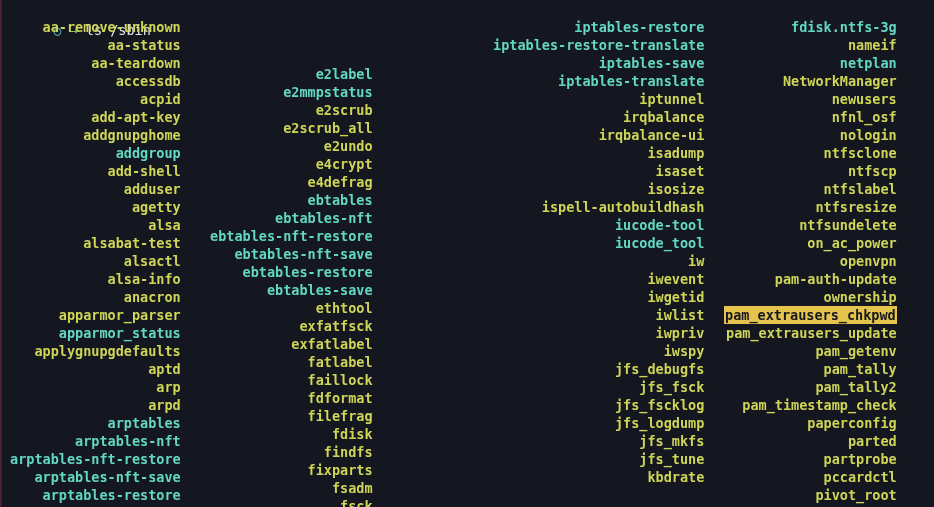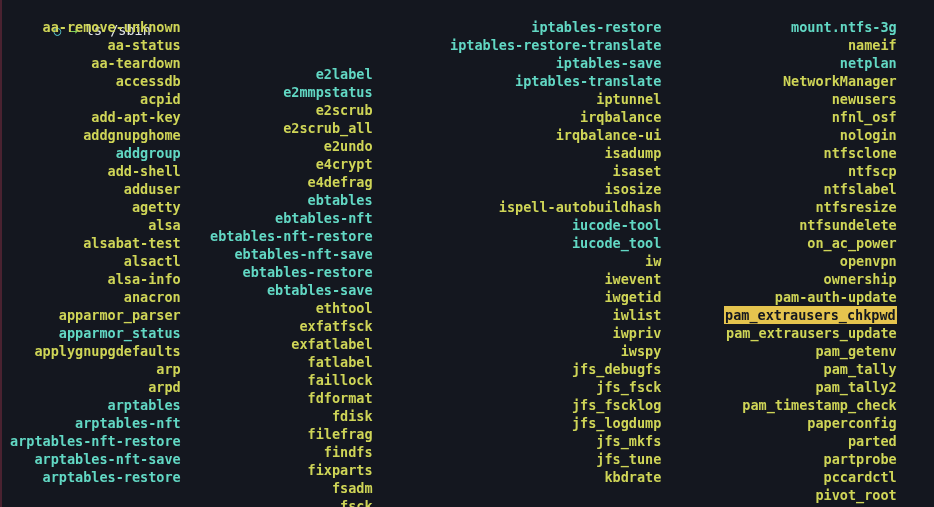--- a/index.html
+++ b/index.html
@@ -51,21 +51,21 @@
     top: 18px;
     width: 934px;
   }
   .col {
     position: absolute;
     top: 0;
     text-align: right;
   }
   .col-0 { left: 8px; }
   .col-1 { left: 208px; margin-top: 47px; }
-  .col-2 { left: 448px; }
+  .col-2 { left: 491px; }
   .col-3 { left: 722px; }
   .entry {
     height: 18px;
     line-height: 18px;
     font-size: 13.5px;
     font-weight: bold;
     white-space: pre;
     letter-spacing: 0px;
   }
   .c-exec { color: #cfd557; }
@@ -102,20 +102,21 @@
         <div class="entry"><span class="c-exec">adduser</span></div>
         <div class="entry"><span class="c-exec">agetty</span></div>
         <div class="entry"><span class="c-exec">alsa</span></div>
         <div class="entry"><span class="c-exec">alsabat-test</span></div>
         <div class="entry"><span class="c-exec">alsactl</span></div>
         <div class="entry"><span class="c-exec">alsa-info</span></div>
         <div class="entry"><span class="c-exec">anacron</span></div>
         <div class="entry"><span class="c-exec">apparmor_parser</span></div>
         <div class="entry"><span class="c-link">apparmor_status</span></div>
         <div class="entry"><span class="c-exec">applygnupgdefaults</span></div>
+        <div class="entry"><span class="c-exec">aptd</span></div>
         <div class="entry"><span class="c-exec">arp</span></div>
         <div class="entry"><span class="c-exec">arpd</span></div>
         <div class="entry"><span class="c-link">arptables</span></div>
         <div class="entry"><span class="c-link">arptables-nft</span></div>
         <div class="entry"><span class="c-link">arptables-nft-restore</span></div>
         <div class="entry"><span class="c-link">arptables-nft-save</span></div>
         <div class="entry"><span class="c-link">arptables-restore</span></div>
       </div>
       <div class="col col-1">
         <div class="entry"><span class="c-link">e2label</span></div>
@@ -130,22 +131,22 @@
         <div class="entry"><span class="c-link">ebtables-nft-restore</span></div>
         <div class="entry"><span class="c-link">ebtables-nft-save</span></div>
         <div class="entry"><span class="c-link">ebtables-restore</span></div>
         <div class="entry"><span class="c-link">ebtables-save</span></div>
         <div class="entry"><span class="c-exec">ethtool</span></div>
         <div class="entry"><span class="c-exec">exfatfsck</span></div>
         <div class="entry"><span class="c-exec">exfatlabel</span></div>
         <div class="entry"><span class="c-exec">fatlabel</span></div>
         <div class="entry"><span class="c-exec">faillock</span></div>
         <div class="entry"><span class="c-exec">fdformat</span></div>
+        <div class="entry"><span class="c-exec">filefrag</span></div>
         <div class="entry"><span class="c-exec">fdisk</span></div>
-        <div class="entry"><span class="c-exec">filefrag</span></div>
         <div class="entry"><span class="c-exec">findfs</span></div>
         <div class="entry"><span class="c-exec">fixparts</span></div>
         <div class="entry"><span class="c-exec">fsadm</span></div>
         <div class="entry"><span class="c-exec">fsck</span></div>
         <div class="entry"><span class="c-exec">fsck.btrfs</span></div>
         <div class="entry"><span class="c-exec">fsck.iwgetid</span></div>
       </div>
       <div class="col col-2">
         <div class="entry"><span class="c-link">iptables-restore</span></div>
         <div class="entry"><span class="c-link">iptables-restore-translate</span></div>
@@ -168,36 +169,36 @@
         <div class="entry"><span class="c-exec">iwspy</span></div>
         <div class="entry"><span class="c-exec">jfs_debugfs</span></div>
         <div class="entry"><span class="c-exec">jfs_fsck</span></div>
         <div class="entry"><span class="c-exec">jfs_fscklog</span></div>
         <div class="entry"><span class="c-exec">jfs_logdump</span></div>
         <div class="entry"><span class="c-exec">jfs_mkfs</span></div>
         <div class="entry"><span class="c-exec">jfs_tune</span></div>
         <div class="entry"><span class="c-exec">kbdrate</span></div>
       </div>
       <div class="col col-3">
-        <div class="entry"><span class="c-link">mount.ntfs-3g</span></div>
+        <div class="entry"><span class="c-link">fdisk.ntfs-3g</span></div>
         <div class="entry"><span class="c-exec">nameif</span></div>
         <div class="entry"><span class="c-link">netplan</span></div>
         <div class="entry"><span class="c-exec">NetworkManager</span></div>
         <div class="entry"><span class="c-exec">newusers</span></div>
         <div class="entry"><span class="c-exec">nfnl_osf</span></div>
         <div class="entry"><span class="c-exec">nologin</span></div>
         <div class="entry"><span class="c-exec">ntfsclone</span></div>
         <div class="entry"><span class="c-exec">ntfscp</span></div>
         <div class="entry"><span class="c-exec">ntfslabel</span></div>
         <div class="entry"><span class="c-exec">ntfsresize</span></div>
         <div class="entry"><span class="c-exec">ntfsundelete</span></div>
         <div class="entry"><span class="c-exec">on_ac_power</span></div>
         <div class="entry"><span class="c-exec">openvpn</span></div>
+        <div class="entry"><span class="c-exec">pam-auth-update</span></div>
         <div class="entry"><span class="c-exec">ownership</span></div>
-        <div class="entry"><span class="c-exec">pam-auth-update</span></div>
         <div class="entry"><span class="c-sel c-sel-inner">pam_extrausers_chkpwd</span></div>
         <div class="entry"><span class="c-exec">pam_extrausers_update</span></div>
         <div class="entry"><span class="c-exec">pam_getenv</span></div>
         <div class="entry"><span class="c-exec">pam_tally</span></div>
         <div class="entry"><span class="c-exec">pam_tally2</span></div>
         <div class="entry"><span class="c-exec">pam_timestamp_check</span></div>
         <div class="entry"><span class="c-exec">paperconfig</span></div>
         <div class="entry"><span class="c-exec">parted</span></div>
         <div class="entry"><span class="c-exec">partprobe</span></div>
         <div class="entry"><span class="c-exec">pccardctl</span></div>

